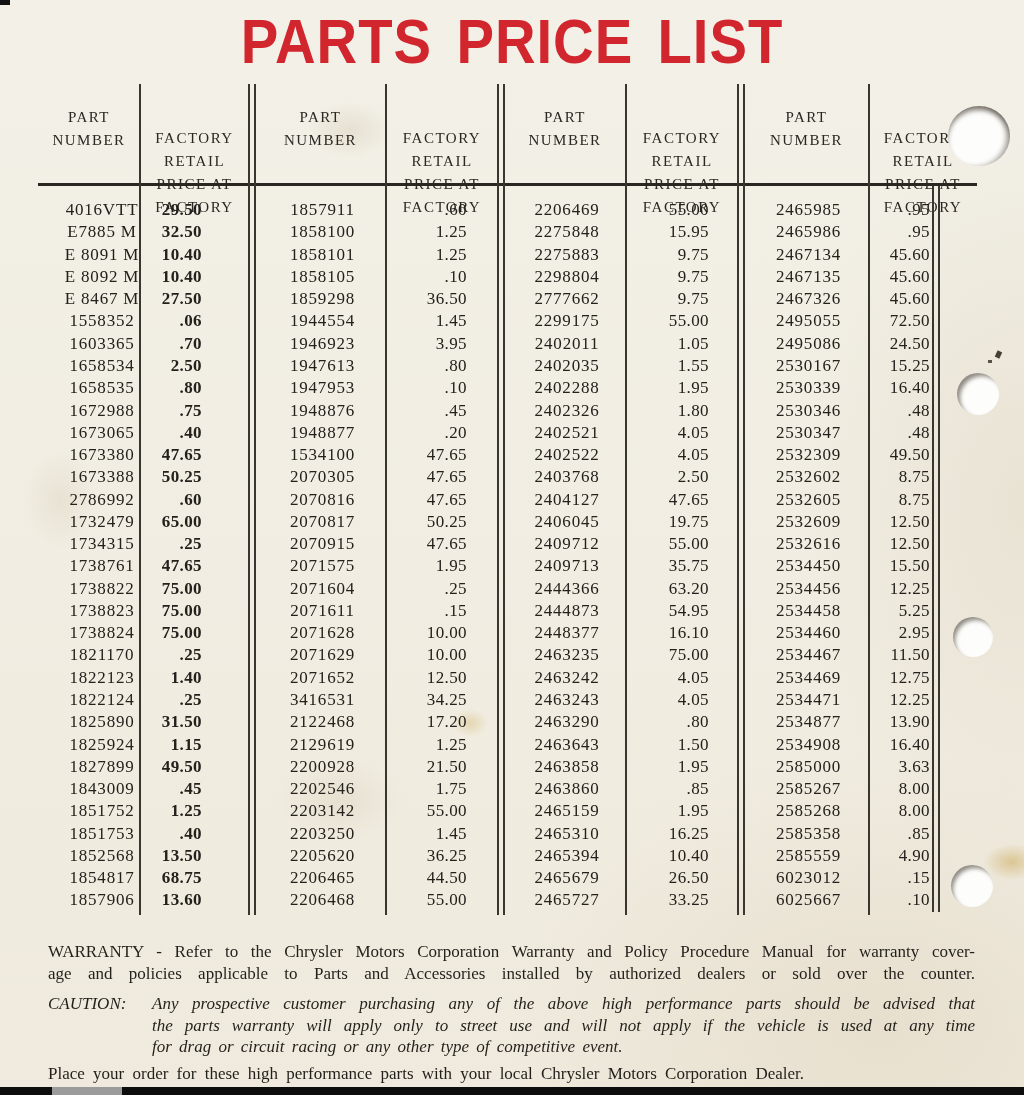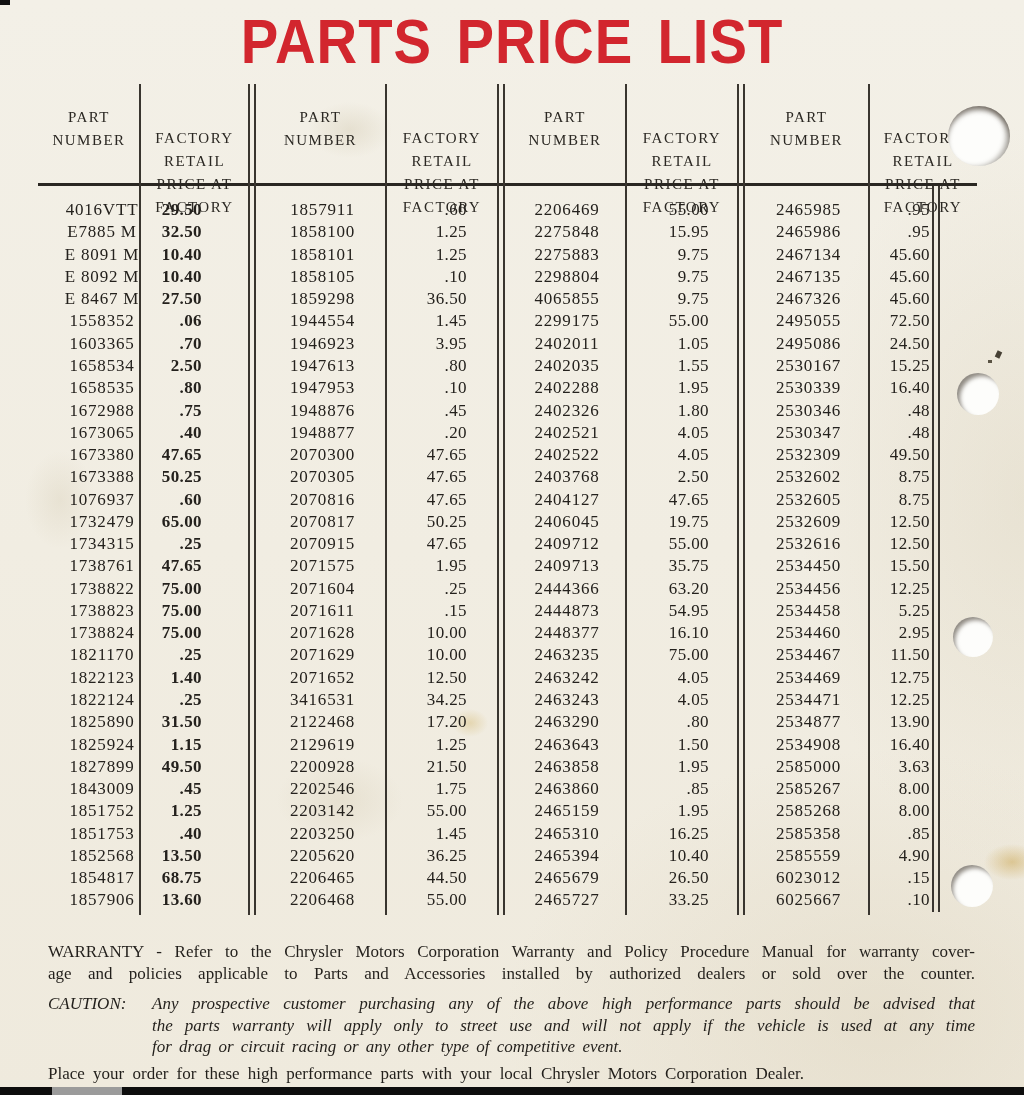--- a/index.html
+++ b/index.html
@@ -186,21 +186,21 @@
       <div class="vc vc3">9.75</div>
       <div class="gap"></div>
       <div class="pc pc4">2467135</div>
       <div class="vc vc4">45.60</div>
       <div class="pc pc1">E 8467 M</div>
       <div class="vc vc1">27.50</div>
       <div class="gap"></div>
       <div class="pc pc2">1859298</div>
       <div class="vc vc2">36.50</div>
       <div class="gap"></div>
-      <div class="pc pc3">4065855</div>
+      <div class="pc pc3">2777662</div>
       <div class="vc vc3">9.75</div>
       <div class="gap"></div>
       <div class="pc pc4">2467326</div>
       <div class="vc vc4">45.60</div>
       <div class="pc pc1">1558352</div>
       <div class="vc vc1">.06</div>
       <div class="gap"></div>
       <div class="pc pc2">1944554</div>
       <div class="vc vc2">1.45</div>
       <div class="gap"></div>
@@ -260,40 +260,40 @@
       <div class="vc vc2">.20</div>
       <div class="gap"></div>
       <div class="pc pc3">2402521</div>
       <div class="vc vc3">4.05</div>
       <div class="gap"></div>
       <div class="pc pc4">2530347</div>
       <div class="vc vc4">.48</div>
       <div class="pc pc1">1673380</div>
       <div class="vc vc1">47.65</div>
       <div class="gap"></div>
-      <div class="pc pc2">2070300</div>
+      <div class="pc pc2">1534100</div>
       <div class="vc vc2">47.65</div>
       <div class="gap"></div>
       <div class="pc pc3">2402522</div>
       <div class="vc vc3">4.05</div>
       <div class="gap"></div>
       <div class="pc pc4">2532309</div>
       <div class="vc vc4">49.50</div>
       <div class="pc pc1">1673388</div>
       <div class="vc vc1">50.25</div>
       <div class="gap"></div>
       <div class="pc pc2">2070305</div>
       <div class="vc vc2">47.65</div>
       <div class="gap"></div>
       <div class="pc pc3">2403768</div>
       <div class="vc vc3">2.50</div>
       <div class="gap"></div>
       <div class="pc pc4">2532602</div>
       <div class="vc vc4">8.75</div>
-      <div class="pc pc1">1076937</div>
+      <div class="pc pc1">2786992</div>
       <div class="vc vc1">.60</div>
       <div class="gap"></div>
       <div class="pc pc2">2070816</div>
       <div class="vc vc2">47.65</div>
       <div class="gap"></div>
       <div class="pc pc3">2404127</div>
       <div class="vc vc3">47.65</div>
       <div class="gap"></div>
       <div class="pc pc4">2532605</div>
       <div class="vc vc4">8.75</div>

